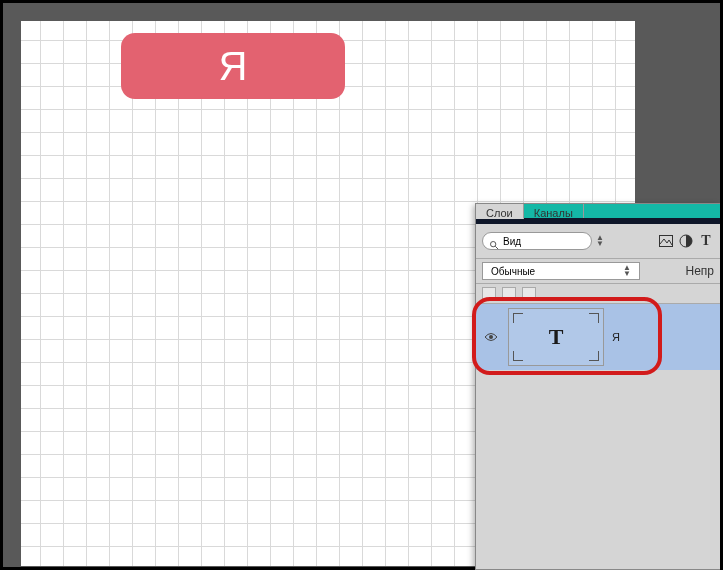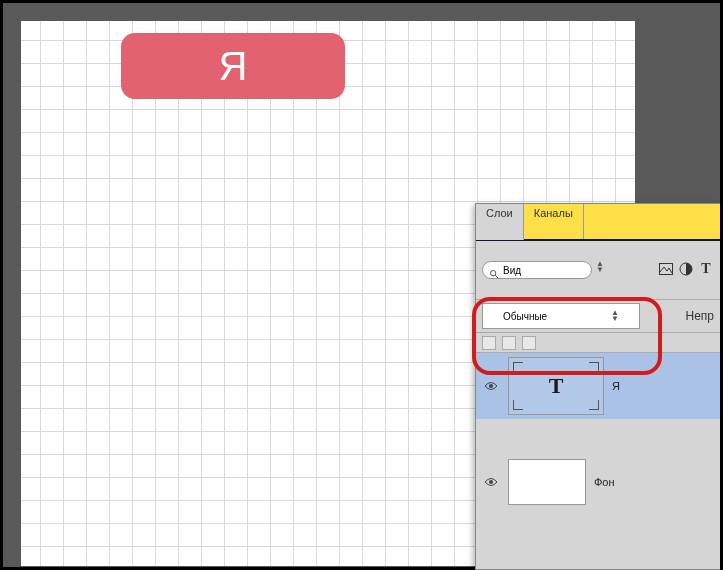--- a/index.html
+++ b/index.html
@@ -8,32 +8,32 @@
 .canvas-wrap{position:absolute;top:18px;left:18px;width:614px;height:545px;background:#fff}
 .grid{position:absolute;inset:0;background-image:
 repeating-linear-gradient(to right,transparent 0,transparent 22px,#d9d9d9 22px,#d9d9d9 23px),
 repeating-linear-gradient(to bottom,transparent 0,transparent 22px,#d9d9d9 22px,#d9d9d9 23px),
 repeating-linear-gradient(to right,transparent 0,transparent 114px,#8c8c8c 114px,#8c8c8c 115px),
 repeating-linear-gradient(to bottom,transparent 0,transparent 114px,#8c8c8c 114px,#8c8c8c 115px);
 background-position:-3px -3px,-3px -3px,-3px -3px,-3px -3px}
 .rect{position:absolute;top:12px;left:100px;width:224px;height:66px;background:#e36270;border-radius:14px;display:flex;align-items:center;justify-content:center}
 .rect-text{color:#fff;font-size:40px;font-weight:500;font-family:Arial,sans-serif}
 .panel{position:absolute;top:200px;right:0;width:245px;height:367px;background:#d5d5d5;border:1px solid #888;border-right:none;box-shadow:-2px 2px 6px rgba(0,0,0,.3)}
-.tabs{display:flex;height:37px;background:#fde047;border-bottom:2px solid #0f172a}
+.tabs{display:flex;height:20px;background:#14b8a6;border-bottom:6px solid #0f172a}
 .tab{padding:3px 10px;font-size:11px;color:#333;cursor:pointer;border-right:1px solid #9a9a9a}
 .tab.active{background:#d5d5d5;border-bottom:1px solid #d5d5d5;margin-bottom:-1px}
-.search-row{display:flex;align-items:flex-start;gap:4px;padding:20px 6px;border-bottom:1px solid #aaa}
+.search-row{display:flex;align-items:center;gap:4px;padding:8px 6px;border-bottom:1px solid #aaa}
 .search-box{flex:0 0 110px;display:flex;align-items:center;background:#fff;border:1px solid #999;border-radius:10px;height:18px;padding:0 6px}
 .mag{width:10px;height:10px;margin-right:4px}
 .mag svg{width:10px;height:10px}
 .search-box input{border:none;outline:none;font-size:10px;width:100%;background:transparent}
 .spacer{flex:1}
 .ico{width:16px;height:16px;display:flex;align-items:center;justify-content:center;color:#333;font-size:14px}
 .filter-row{display:flex;align-items:center;gap:4px;padding:3px 6px;border-bottom:1px solid #aaa}
-.select{flex:0 0 158px;background:#fff;border:1px solid #999;font-size:10px;height:26px;padding:1px 20px;display:flex;align-items:center;justify-content:space-between}
+.select{flex:0 0 158px;background:#fff;border:1px solid #999;font-size:10px;height:18px;padding:1px 8px;display:flex;align-items:center;justify-content:space-between}
 .arrows{font-size:8px;color:#555;line-height:6px;display:flex;flex-direction:column}
 .opacity-label{font-size:12px;color:#333}
 .lock-row{height:20px;border-bottom:1px solid #aaa;display:flex;align-items:center;padding:0 6px;gap:6px}
 .lock-row .mini{width:14px;height:14px;border:1px solid #aaa;background:#e8e8e8}
 .layers{padding:0}
 .layer{display:flex;align-items:center;padding:4px 6px;gap:8px;position:relative}
 .layer.selected{background:#a9c2e6}
 .eye{width:18px;height:18px;display:flex;align-items:center;justify-content:center;color:#555}
 .eye svg{width:14px;height:10px}
 .thumb{width:78px;height:46px;background:#fff;border:1px solid #999;display:flex;align-items:center;justify-content:center;position:relative}
@@ -131,28 +131,18 @@
           <span class="t">T</span>
         </div>
         <span class="layer-name">Я</span>
       </div>
 
       <div class="sep"></div>
 
 
       <div class="sep"></div>
 
-      <div class="layer">
-        <div class="eye">
-            <svg viewBox="0 0 14 10">
-              <path d="M1 5 Q7 -2 13 5 Q7 12 1 5 Z" fill="none" stroke="#444" stroke-width="1"></path>
-              <circle cx="7" cy="5" r="2" fill="#444"></circle>
-            </svg>
-          </div>
-        <div class="thumb"></div>
-        <span class="layer-name">Фон</span>
-      </div>
 
     </div>
 
     <div class="highlight" style="top:93px;left:-4px;width:190px;height:78px"></div>
   </div>
 </div>
 
 </body></html>

